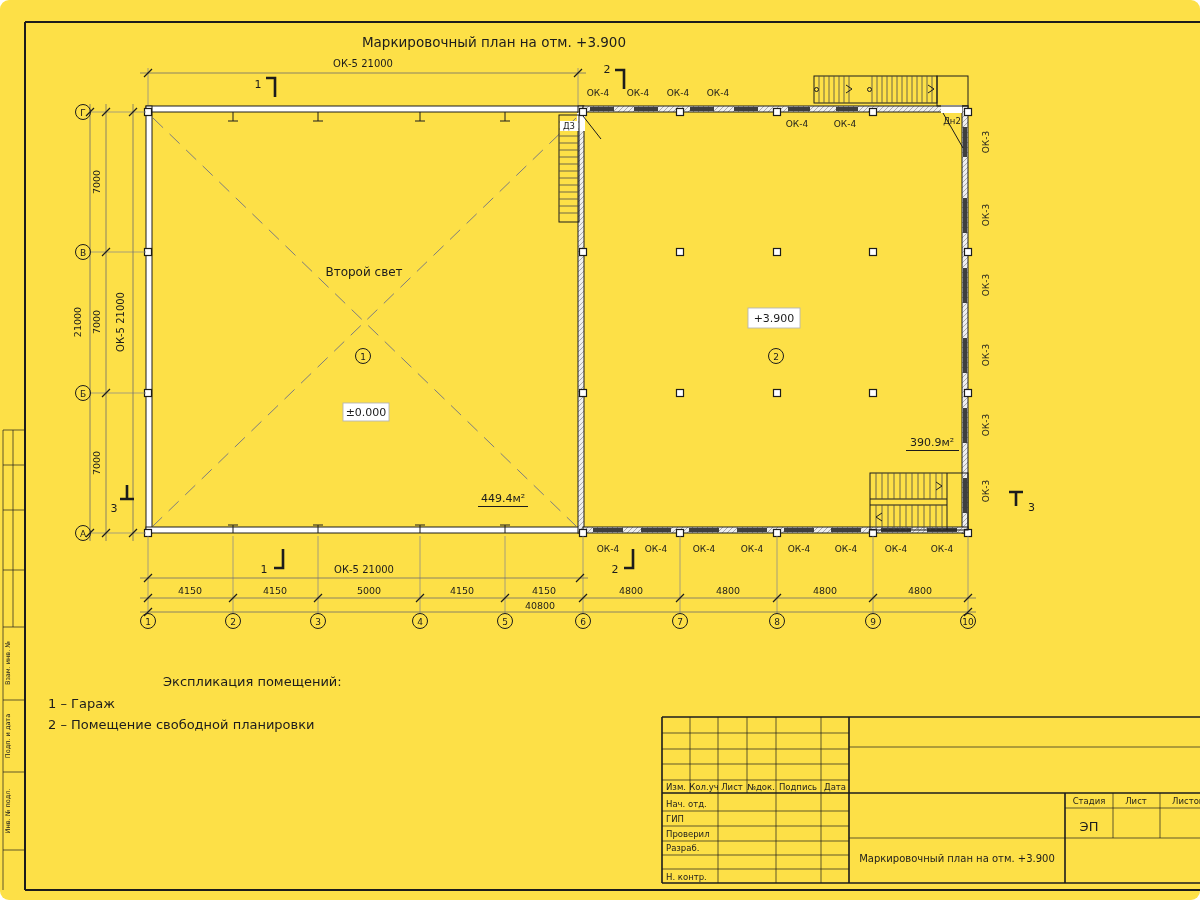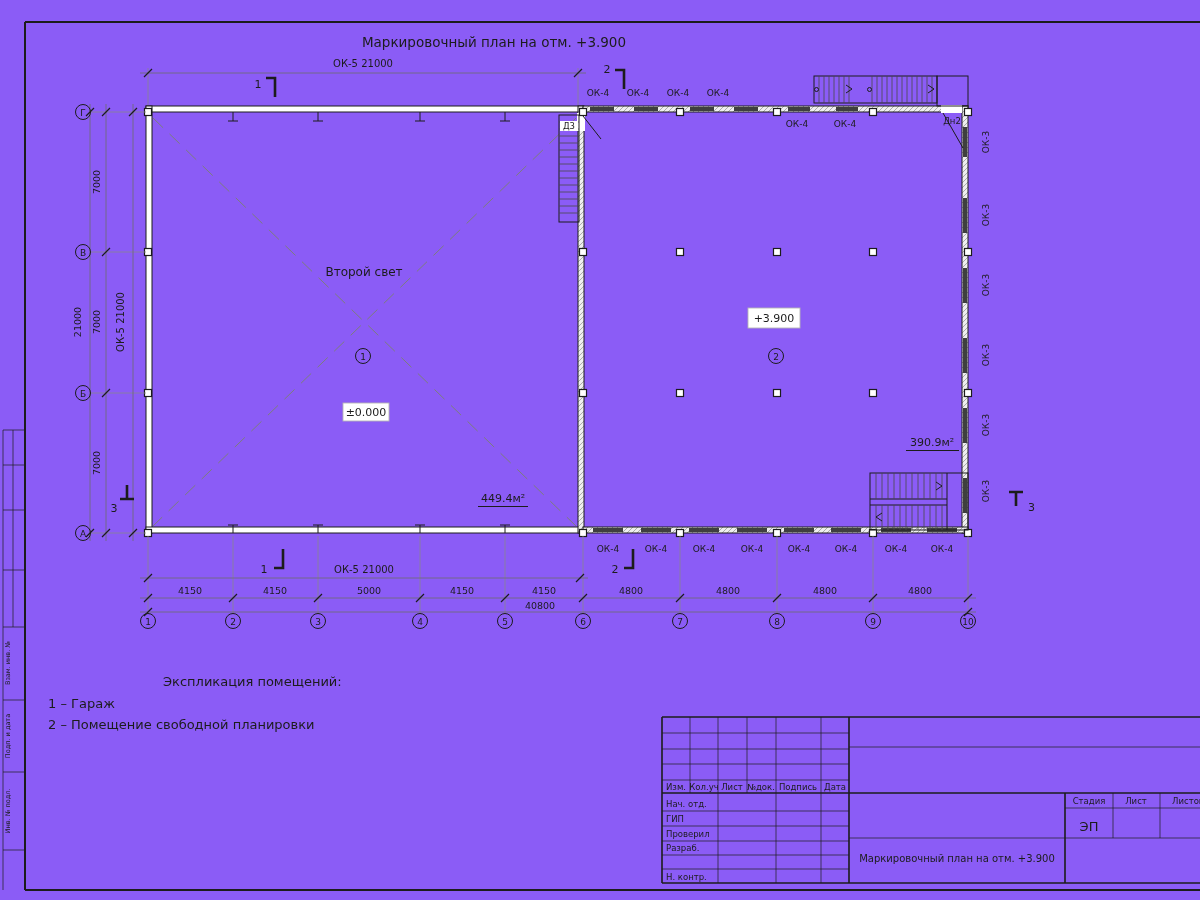--- a/index.html
+++ b/index.html
@@ -1,17 +1,17 @@
 <!DOCTYPE html>
 <html><head>
 <meta charset="utf-8">
 <style>
   html,body{margin:0;padding:0;background:#ffffff;}
-  .sheet{position:relative;width:1200px;height:900px;background:#8b5cf6;overflow:hidden;
-         font-family:"DejaVu Sans",sans-serif;}
+  .sheet{position:relative;width:1200px;height:900px;background:#fde047;overflow:hidden;
+         font-family:"DejaVu Sans",sans-serif;border-radius:9px;}
   svg{position:absolute;left:0;top:0;}
   svg text{fill:#1c1c1c;font-family:"DejaVu Sans",sans-serif;}
   .ln{stroke:#1c1c1c;stroke-width:1;fill:none;}
   .thick{stroke:#1c1c1c;stroke-width:2;fill:none;}
   .thin{stroke:#8a8a8a;stroke-width:0.75;fill:none;}
   .dim{stroke:#6d6d6d;stroke-width:0.8;fill:none;}
   .tick{stroke:#1c1c1c;stroke-width:1.2;fill:none;}
   .wall{stroke:#1c1c1c;stroke-width:1;}
   .col{fill:#ffffff;stroke:#1c1c1c;stroke-width:1.2;}
   .dash{stroke:#7d7d7d;stroke-width:1;stroke-dasharray:14 9;fill:none;}

